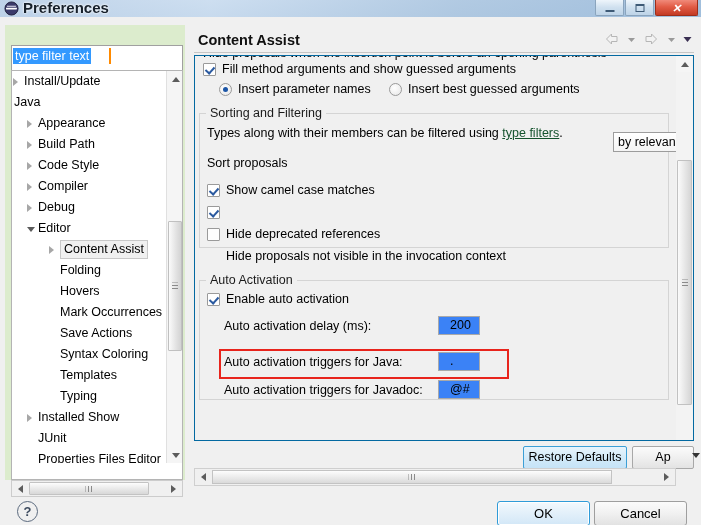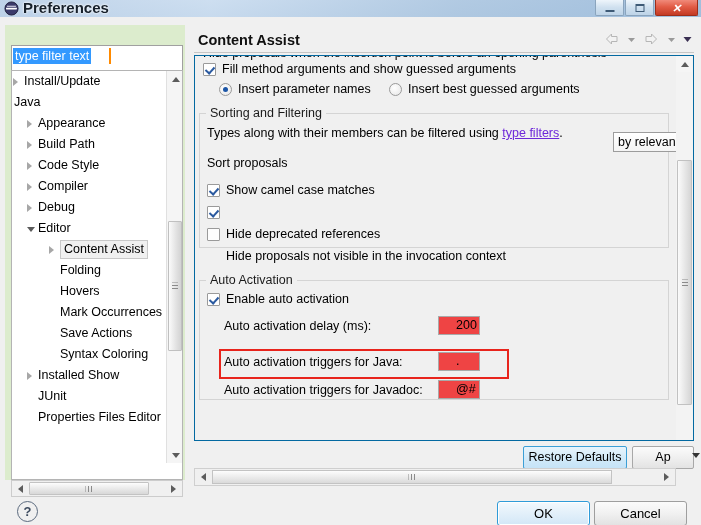--- a/index.html
+++ b/index.html
@@ -239,27 +239,27 @@
     position:absolute; top:-7px; left:6px; background:#f0f0f0;
     padding:0 4px; font-size:12.5px; color:#1a1a1a;
   }
   .group .gline-l {
     position:absolute; left:0; top:0; width:6px; height:1px; background:#d4d4d4;
   }
   .group .gline-r {
     position:absolute; right:0; top:0; height:1px; background:#d4d4d4;
   }
 
-  .link { color:#6d28d9; text-decoration:underline; cursor:pointer;margin-top:24px; }
+  .link { color:#14532d; text-decoration:underline; cursor:pointer;margin-top:24px; }
 
   
   .tinput {
-    position:absolute; height:19px; background:#ef4444;
+    position:absolute; height:19px; background:#3b82f6;
     border:1px solid #a9a9a9; font-size:12.5px; line-height:17px;
-    padding:0 17px; color:#000; overflow:hidden; white-space:nowrap;
+    padding:0 11px; color:#000; overflow:hidden; white-space:nowrap;
   }
   
   #sort-combo {
     position:absolute; left:413px; top:19px; width:74px; height:20px;
     background:linear-gradient(180deg,#ffffff,#f4f4f4);
     border:1px solid #9c9c9c; overflow:hidden;
   }
   #sort-combo .cval {
     position:absolute; left:4px; top:2px; font-size:12.5px; white-space:nowrap;
   }
@@ -407,20 +407,26 @@
               <span class="lbl" style="left: 48px;">Hovers</span>
             </div>
             <div class="tnode">
               <span class="lbl" style="left: 48px;">Mark Occurrences</span>
             </div>
             <div class="tnode">
               <span class="lbl" style="left: 48px;">Save Actions</span>
             </div>
             <div class="tnode">
               <span class="lbl" style="left: 48px;">Syntax Coloring</span>
+            </div>
+            <div class="tnode">
+              <span class="lbl" style="left: 48px;">Templates</span>
+            </div>
+            <div class="tnode">
+              <span class="lbl" style="left: 48px;">Typing</span>
             </div>
             <div class="tnode">
               <span class="arrow collapsed" style="left: 15px;"></span>
               <span class="lbl" style="left: 26px;">Installed Show</span>
             </div>
             <div class="tnode">
               <span class="lbl" style="left: 26px;">JUnit</span>
             </div>
             <div class="tnode">
               <span class="lbl" style="left: 26px;">Properties Files Editor</span>

